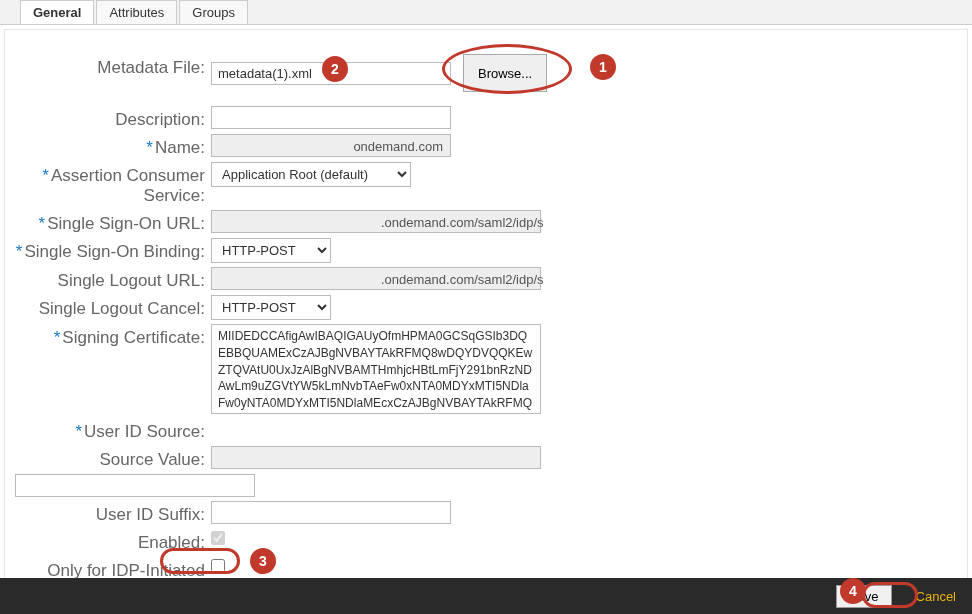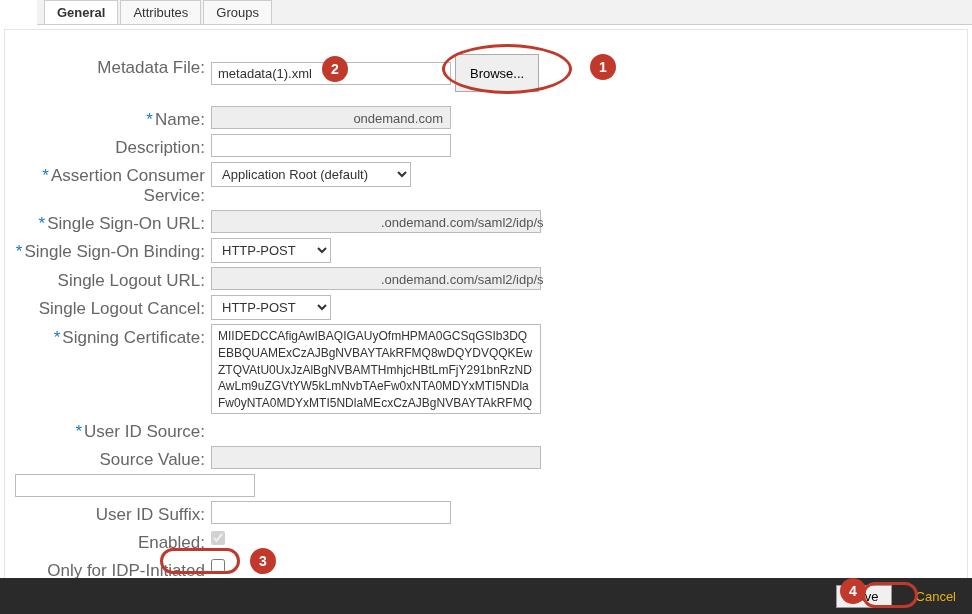--- a/index.html
+++ b/index.html
@@ -10,22 +10,21 @@
     background: #fff;
     width: 972px;
     height: 614px;
     overflow: hidden;
     position: relative;
   }
   .tabs {
     display: flex;
     border-bottom: 1px solid #ccc;
     background: #f2f2f2;
-    padding-left: 7px;
-    margin-left: 37px;
+    padding-left: 20px;
   }
   .tab {
     padding: 4px 12px;
     border: 1px solid #ccc;
     border-bottom: none;
     background: #f8f8f8;
     margin-right: 2px;
     font-size: 13px;
     color: #333;
     cursor: pointer;
@@ -55,21 +54,21 @@
     font-size: 17px;
   }
   .required-star {
     color: #1a79c4;
     margin-right: 2px;
   }
   .field-col {
     flex: 1;
     display: flex;
     align-items: center;
-    gap: 4px;
+    gap: 12px;
   }
   input[type="text"], select, textarea {
     font-family: inherit;
     font-size: 13px;
     padding: 3px 6px;
     border: 1px solid #bbb;
     background: #fff;
     color: #333;
   }
   .w-file { width: 240px; }
@@ -157,37 +156,37 @@
 
   <div class="form-row" style="margin-bottom:14px; margin-top:14px;">
     <div class="label-col">Metadata File:</div>
     <div class="field-col">
       <input type="text" class="w-file" value="metadata(1).xml" style="">
       <button class="browse-btn">Browse...</button>
     </div>
   </div>
 
   <div class="form-row">
+    <div class="label-col">Description:</div>
+    <div class="field-col">
+      <input type="text" class="w-desc" value="" style="">
+    </div>
+  </div>
+
+  <div class="form-row">
     <div class="label-col"><span class="required-star">*</span><span>Name:</span></div>
     <div class="field-col">
       <div style="position:relative;">
         <input type="text" class="w-name readonly-grey" style="padding-left: 130px;">
         <span style="position:absolute; right:8px; top:5px; color:#555; font-size:13px;">ondemand.com</span>
       </div>
     </div>
   </div>
 
   <div class="form-row">
-    <div class="label-col">Description:</div>
-    <div class="field-col">
-      <input type="text" class="w-desc" value="" style="">
-    </div>
-  </div>
-
-  <div class="form-row">
     <div class="label-col"><span class="required-star">*</span><span>Assertion Consumer Service:</span></div>
     <div class="field-col">
       <select class="w-select-wide">
         <option>Application Root (default)</option>
       </select>
     </div>
   </div>
 
   <div class="form-row">
     <div class="label-col"><span class="required-star">*</span><span>Single Sign-On URL:</span></div>

